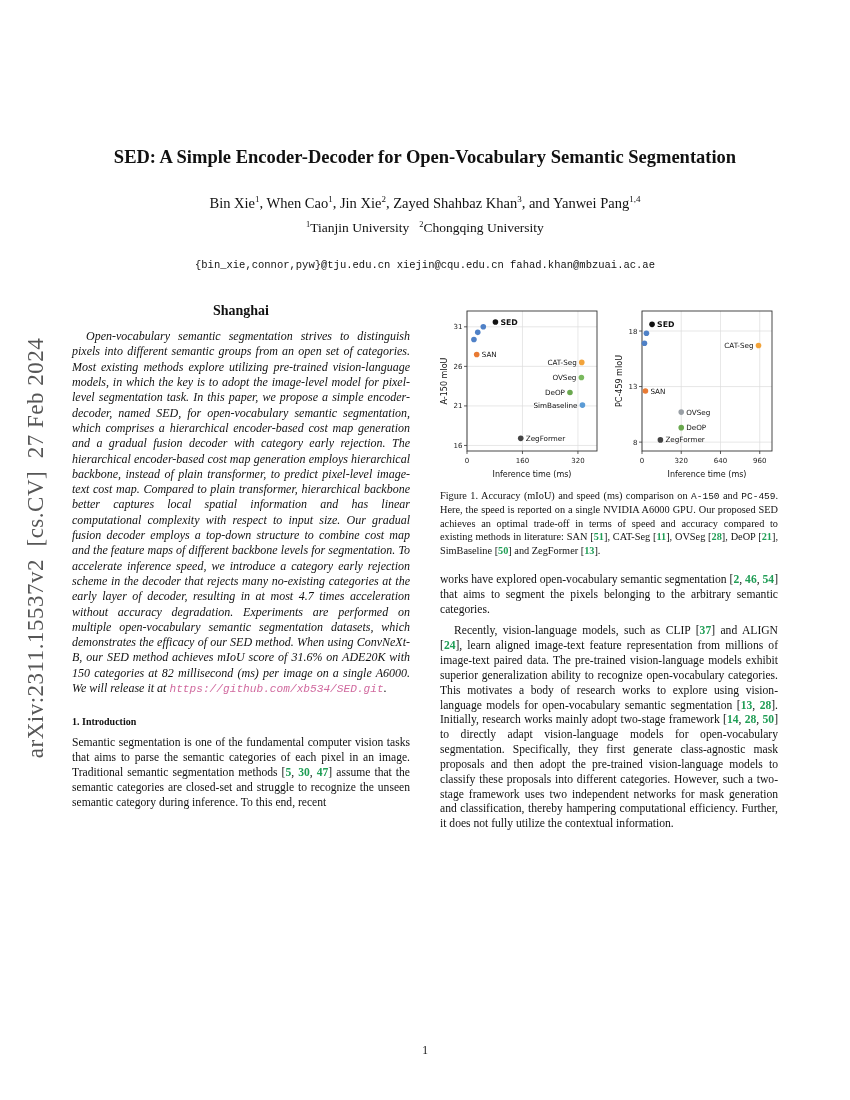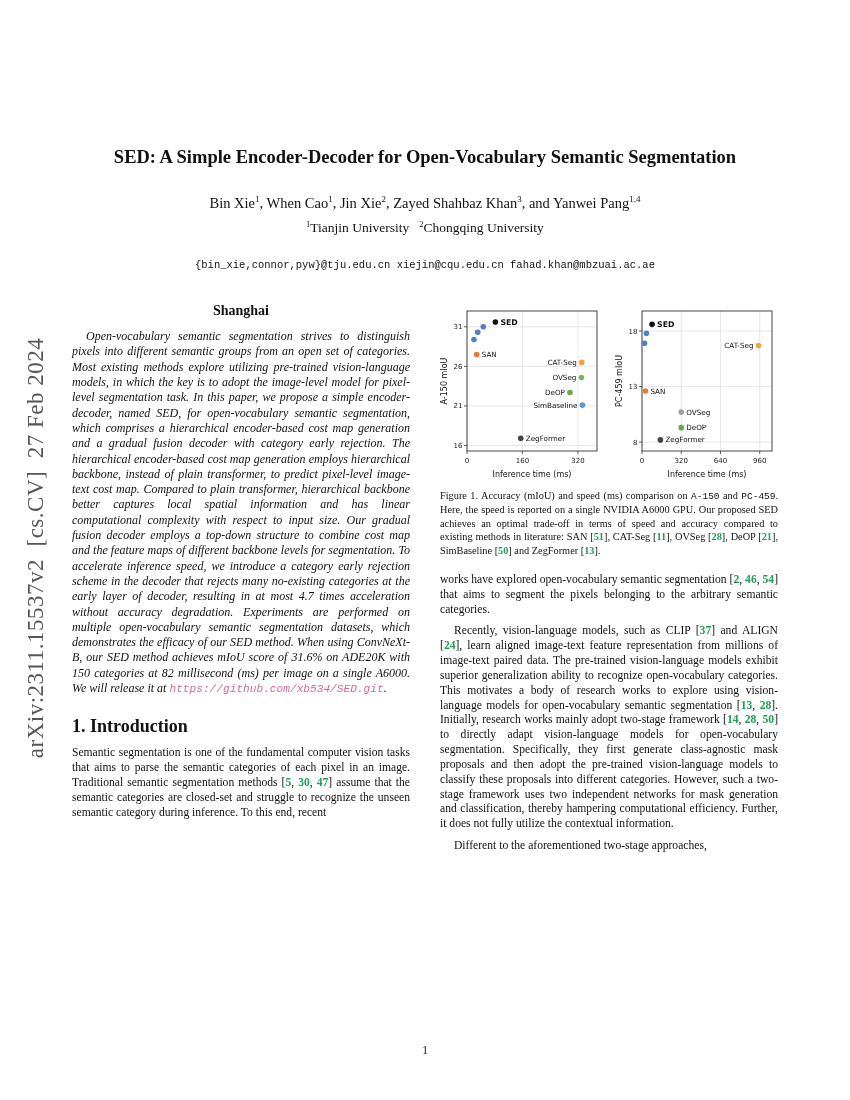--- a/index.html
+++ b/index.html
@@ -11,21 +11,21 @@
   .title{margin:146px 0 0 0;text-align:center;font-size:18.5px;font-weight:bold;line-height:1.2;}
   .authors{text-align:center;margin-top:27px;font-size:14.5px;white-space:pre;}
   .affil{text-align:center;font-size:13.5px;margin-top:8px;white-space:pre;}
   .emails{text-align:center;font-family:"Liberation Mono",monospace;font-size:10.5px;margin-top:23px;white-space:pre;}
   .sup{vertical-align:super;font-size:0.62em;line-height:0;}
   .columns{display:flex;gap:30px;margin-top:26px;}
   .col{width:338px;}
   .abstract-heading{text-align:center;font-weight:bold;font-size:14px;margin:6px 0 10px 0;}
   .abstract-body{font-style:italic;font-size:12px;line-height:1.275;text-align:justify;
         text-indent:14px;margin:0;}
-  .section-heading{font-weight:bold;font-size:18px;margin:20px 0 9px 0;}
+  .section-heading{font-weight:bold;font-size:10px;margin:20px 0 9px 0;}
   .body-par{font-size:11.6px;line-height:1.28;text-align:justify;text-indent:14px;margin:0 0 7px 0;}
   .noindent{text-indent:0;}
   .cite{color:#1f9d55;font-weight:bold;}
   .link{color:#d0699e;font-family:"Liberation Mono",monospace;font-size:0.93em;}
   .tt{font-family:"Liberation Mono",monospace;font-size:0.92em;}
   .b{font-weight:normal;}
   .figure{display:flex;justify-content:space-between;margin:6px 0 8px 0;}
   .figure svg text{font-family:"DejaVu Sans",sans-serif;}
   .caption{font-size:10.3px;line-height:1.3;text-align:justify;margin:4px 0 16px 0;}
   .page-number{position:absolute;top:1044px;left:0;width:850px;text-align:center;font-size:11.5px;}
@@ -138,21 +138,20 @@
               <text x="71.24528301886792" y="111.71111111111111" text-anchor="start" font-size="7.2" fill="#111">OVSeg</text>
               <circle cx="66.24528301886792" cy="124.66666666666666" r="2.8" fill="#6aa84f"></circle>
               <text x="71.24528301886792" y="127.26666666666665" text-anchor="start" font-size="7.2" fill="#111">DeOP</text>
               <circle cx="45.39622641509434" cy="136.88888888888889" r="2.8" fill="#444444"></circle>
               <text x="50.39622641509434" y="139.48888888888888" text-anchor="start" font-size="7.2" fill="#111">ZegFormer</text>
             </svg>
         </div>
         <p class="caption"><span>Figure 1. </span><span class="b">Accuracy (mIoU) and speed (ms) comparison</span><span> on </span><span class="tt">A-150</span><span> and </span><span class="tt">PC-459</span><span>. Here, the speed is reported on a single NVIDIA A6000 GPU. Our proposed SED achieves an optimal trade-off in terms of speed and accuracy compared to existing methods in literature: SAN [</span><span class="cite">51</span><span>], CAT-Seg [</span><span class="cite">11</span><span>], OVSeg [</span><span class="cite">28</span><span>], DeOP [</span><span class="cite">21</span><span>], SimBaseline [</span><span class="cite">50</span><span>] and ZegFormer [</span><span class="cite">13</span><span>].</span></p>
         <p class="body-par noindent"><span>works have explored open-vocabulary semantic segmentation [</span><span class="cite">2</span><span>, </span><span class="cite">46</span><span>, </span><span class="cite">54</span><span>] that aims to segment the pixels belonging to the arbitrary semantic categories.</span></p>
         <p class="body-par"><span>Recently, vision-language models, such as CLIP [</span><span class="cite">37</span><span>] and ALIGN [</span><span class="cite">24</span><span>], learn aligned image-text feature representation from millions of image-text paired data. The pre-trained vision-language models exhibit superior generalization ability to recognize open-vocabulary categories. This motivates a body of research works to explore using vision-language models for open-vocabulary semantic segmentation [</span><span class="cite">13</span><span>, </span><span class="cite">28</span><span>]. Initially, research works mainly adopt two-stage framework [</span><span class="cite">14</span><span>, </span><span class="cite">28</span><span>, </span><span class="cite">50</span><span>] to directly adapt vision-language models for open-vocabulary segmentation. Specifically, they first generate class-agnostic mask proposals and then adopt the pre-trained vision-language models to classify these proposals into different categories. However, such a two-stage framework uses two independent networks for mask generation and classification, thereby hampering computational efficiency. Further, it does not fully utilize the contextual information.</span></p>
-        <p class="body-par"><span>Different to the aforementioned two-stage approaches,</span></p>
       </div>
 
     </div>
   </div>
 
   <div class="page-number">1</div>
 
 </div>
 
 </body></html>

